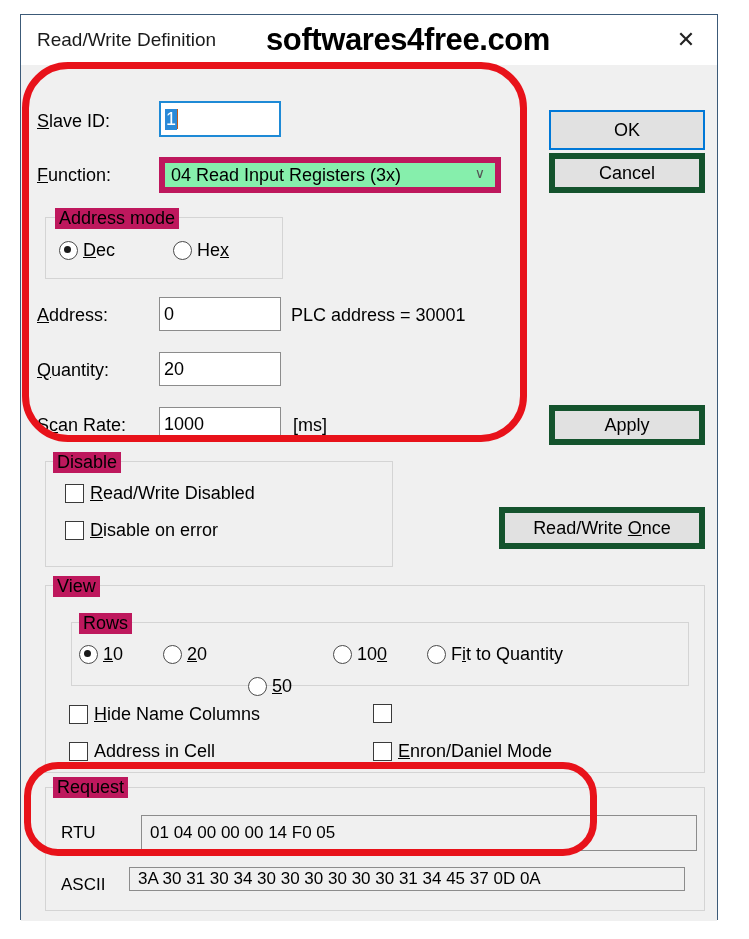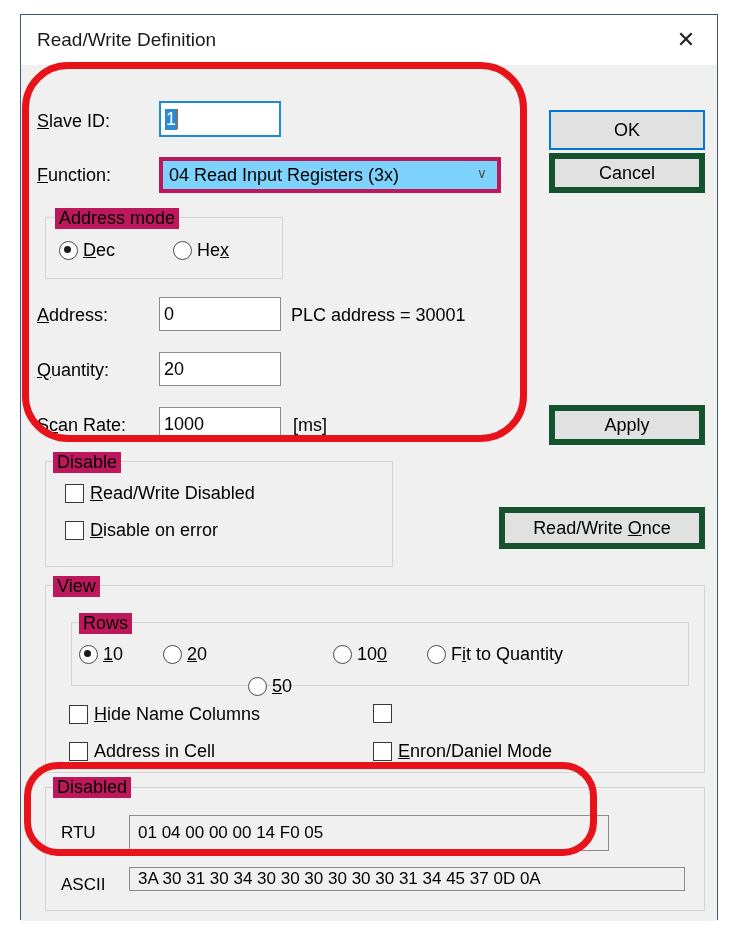--- a/index.html
+++ b/index.html
@@ -71,22 +71,22 @@
     display:inline-block;padding:0 1px;
     position:relative;
   }
   .caret{
     display:inline-block;width:2px;height:20px;
     background:#c25a19;vertical-align:middle;
     margin-left:-1px;
   }
   .combo{
     position:absolute;
-    background:#7dd3fc;
-    border:4px solid #be185d;
+    background:#86efac;
+    border:6px solid #be185d;
     box-sizing:border-box;
     font-size:18px;color:#000;
     display:flex;align-items:center;
     padding-left:6px;
     white-space:nowrap;
   }
   .combo .arrow{
     position:absolute;right:10px;top:50%;
     transform:translateY(-60%);
     font-size:14px;color:#555;
@@ -171,20 +171,21 @@
   }
   u{text-decoration:underline;}
 </style>
 </head>
 <body>
 
 <div id="dialog">
 
   <div id="titlebar">
     <div id="title-text">Read/Write Definition</div>
+    <div id="watermark">softwares4free.com</div>
     <div id="close-btn">✕</div>
   </div>
 
   <div id="body">
 
     <div class="lbl" style="left:16px;top:46px;">
       <u>S</u>lave ID:
     </div>
     <div class="tbox focus" style="left:138px;top:36px;width:122px;height:36px;">
       <span class="sel">1</span>
@@ -288,24 +289,24 @@
     <div class="check" style="left:48px;top:676px;">
       <span class="cbox"></span>
         <span>Address in Cell</span>
     </div>
     <div class="check" style="left:352px;top:676px;">
       <span class="cbox"></span>
         <span><u>E</u>nron/Daniel Mode</span>
     </div>
 
     <div class="group" style="left:24px;top:722px;width:660px;height:124px;"></div>
-    <div class="group-title" style="left:32px;top:712px;">Disabled</div>
+    <div class="group-title" style="left:32px;top:712px;">Request</div>
 
     <div class="lbl" style="left:40px;top:758px;font-size:17px;">RTU</div>
-    <div class="ro-field" style="left:108px;top:750px;width:480px;height:36px;text-align:right;">
+    <div class="ro-field" style="left:120px;top:750px;width:556px;height:36px;text-align:right;">
       <span>01 04 00 00 00 14 F0 05</span>
     </div>
 
     <div class="lbl" style="left:40px;top:810px;font-size:17px;">ASCII</div>
     <div class="ro-field" style="left:108px;top:802px;width:556px;height:24px;">
       <span>3A 30 31 30 34 30 30 30 30 30 30 31 34 45 37 0D 0A</span>
     </div>
 
   </div>
 </div>

